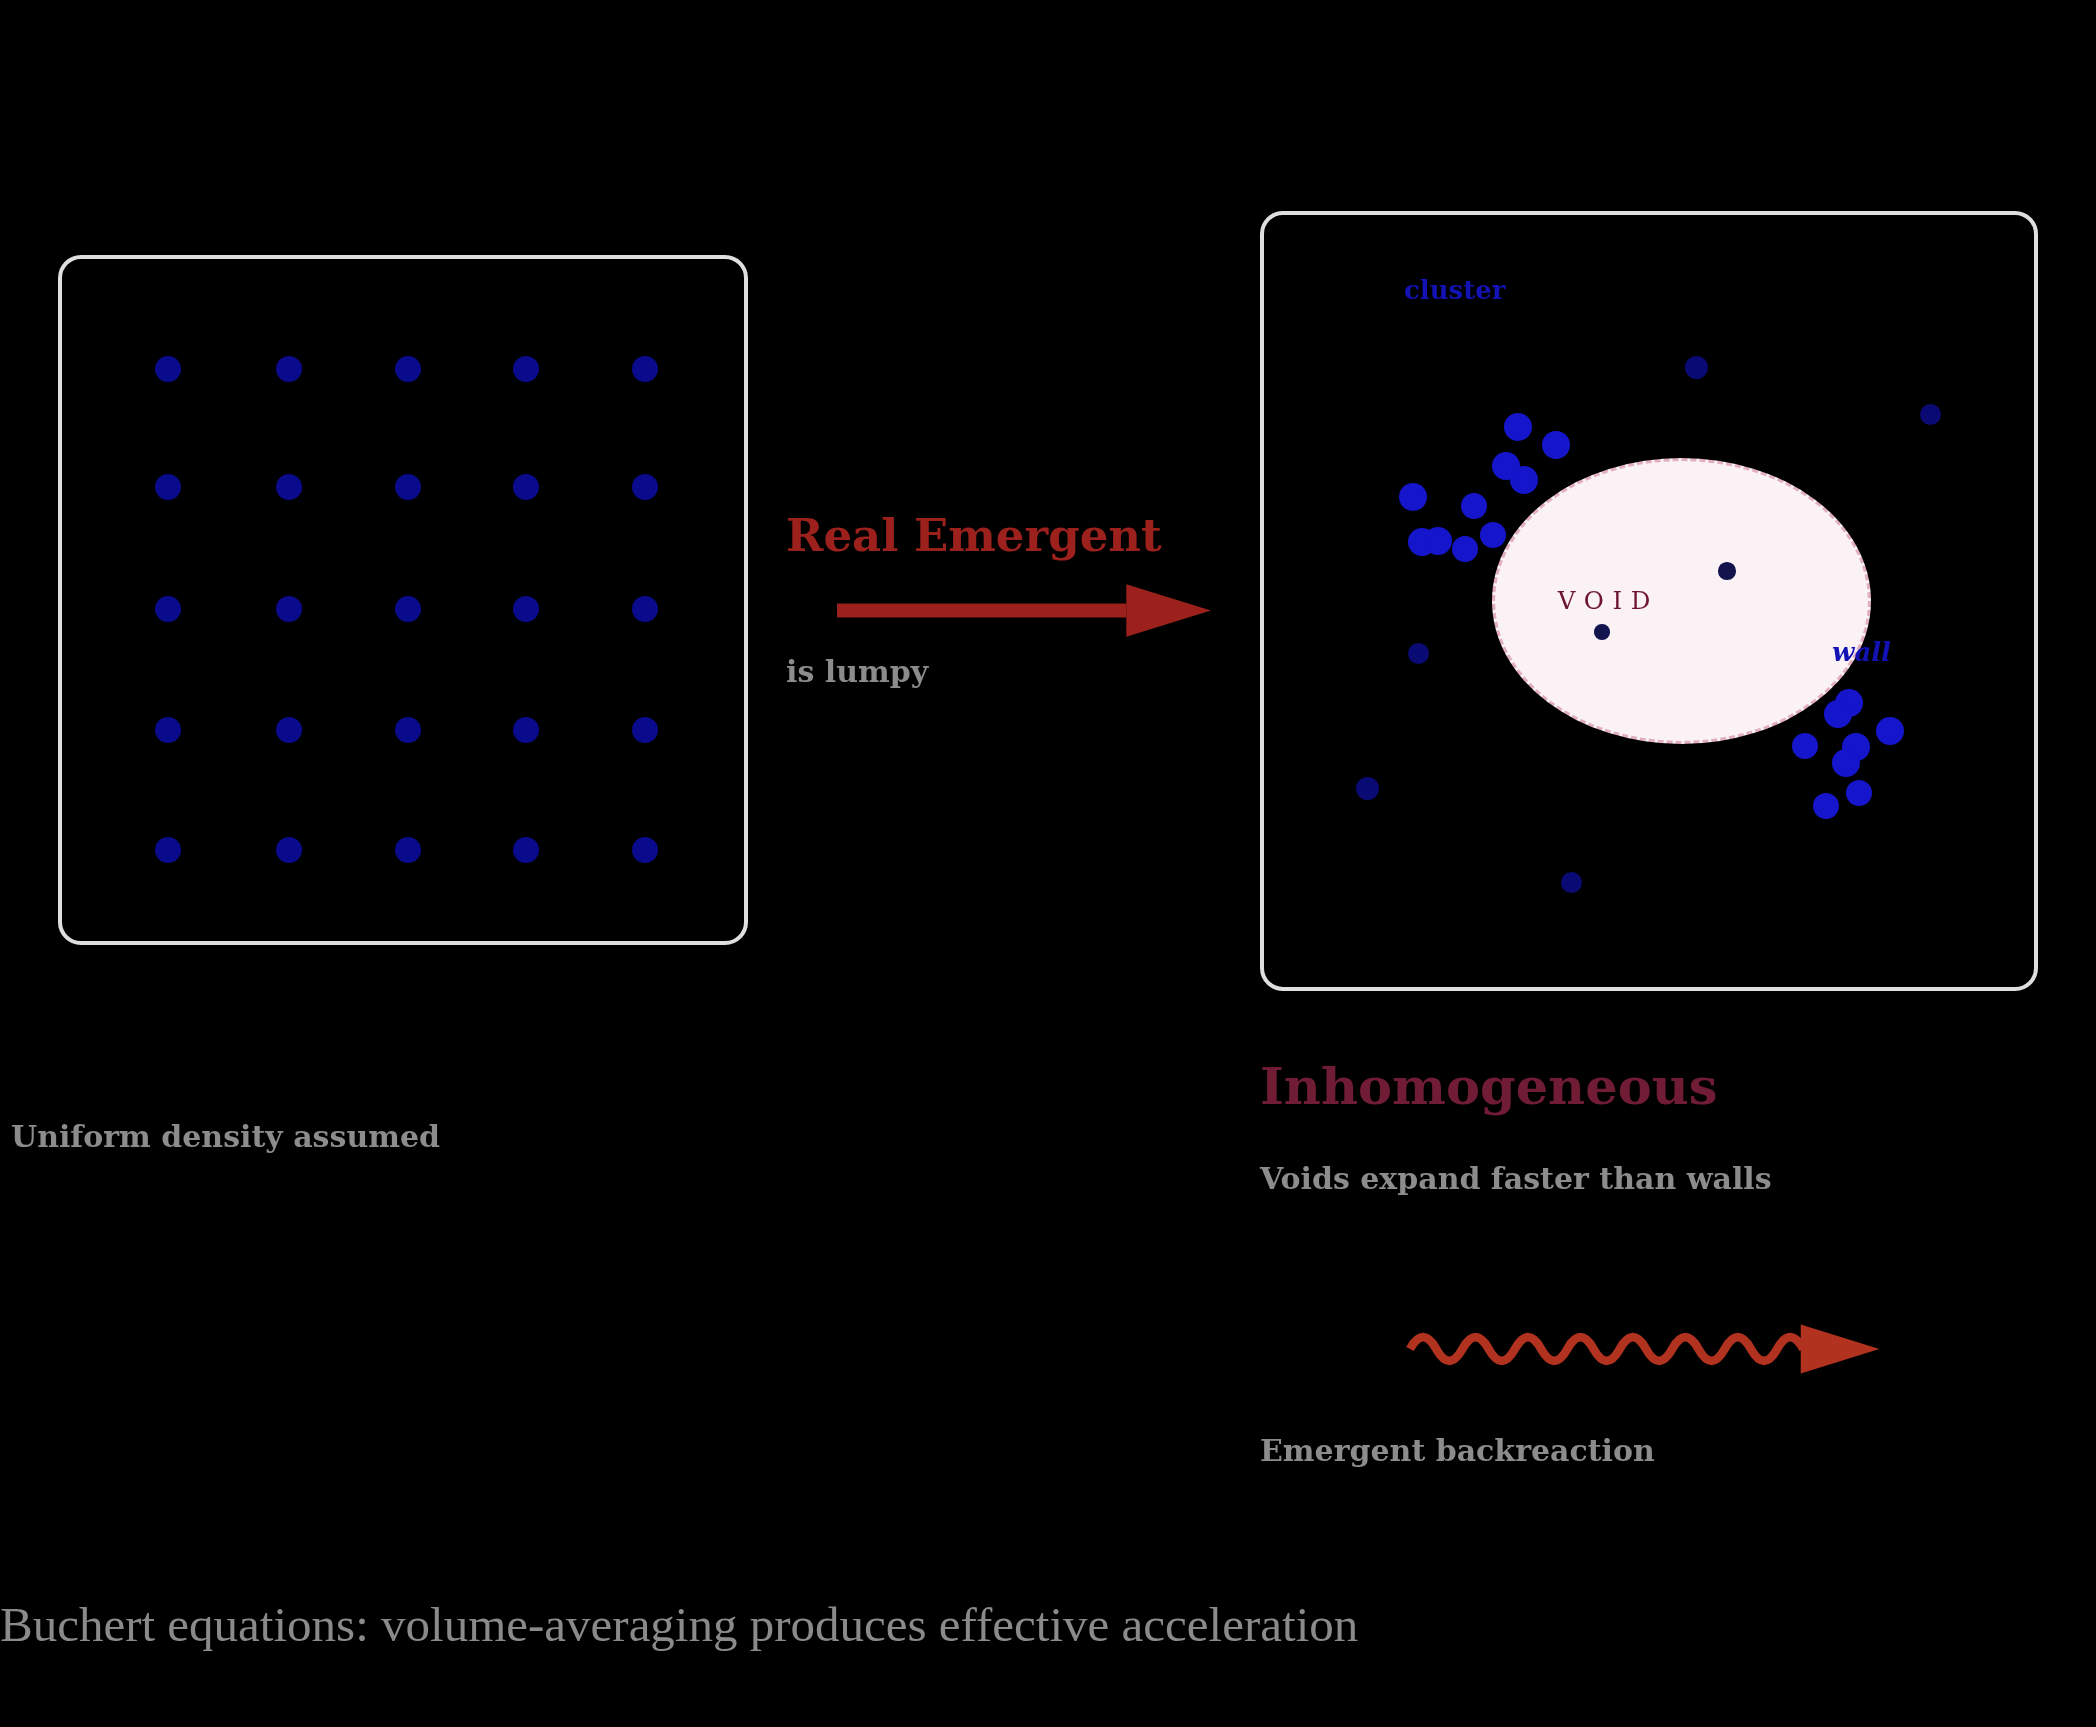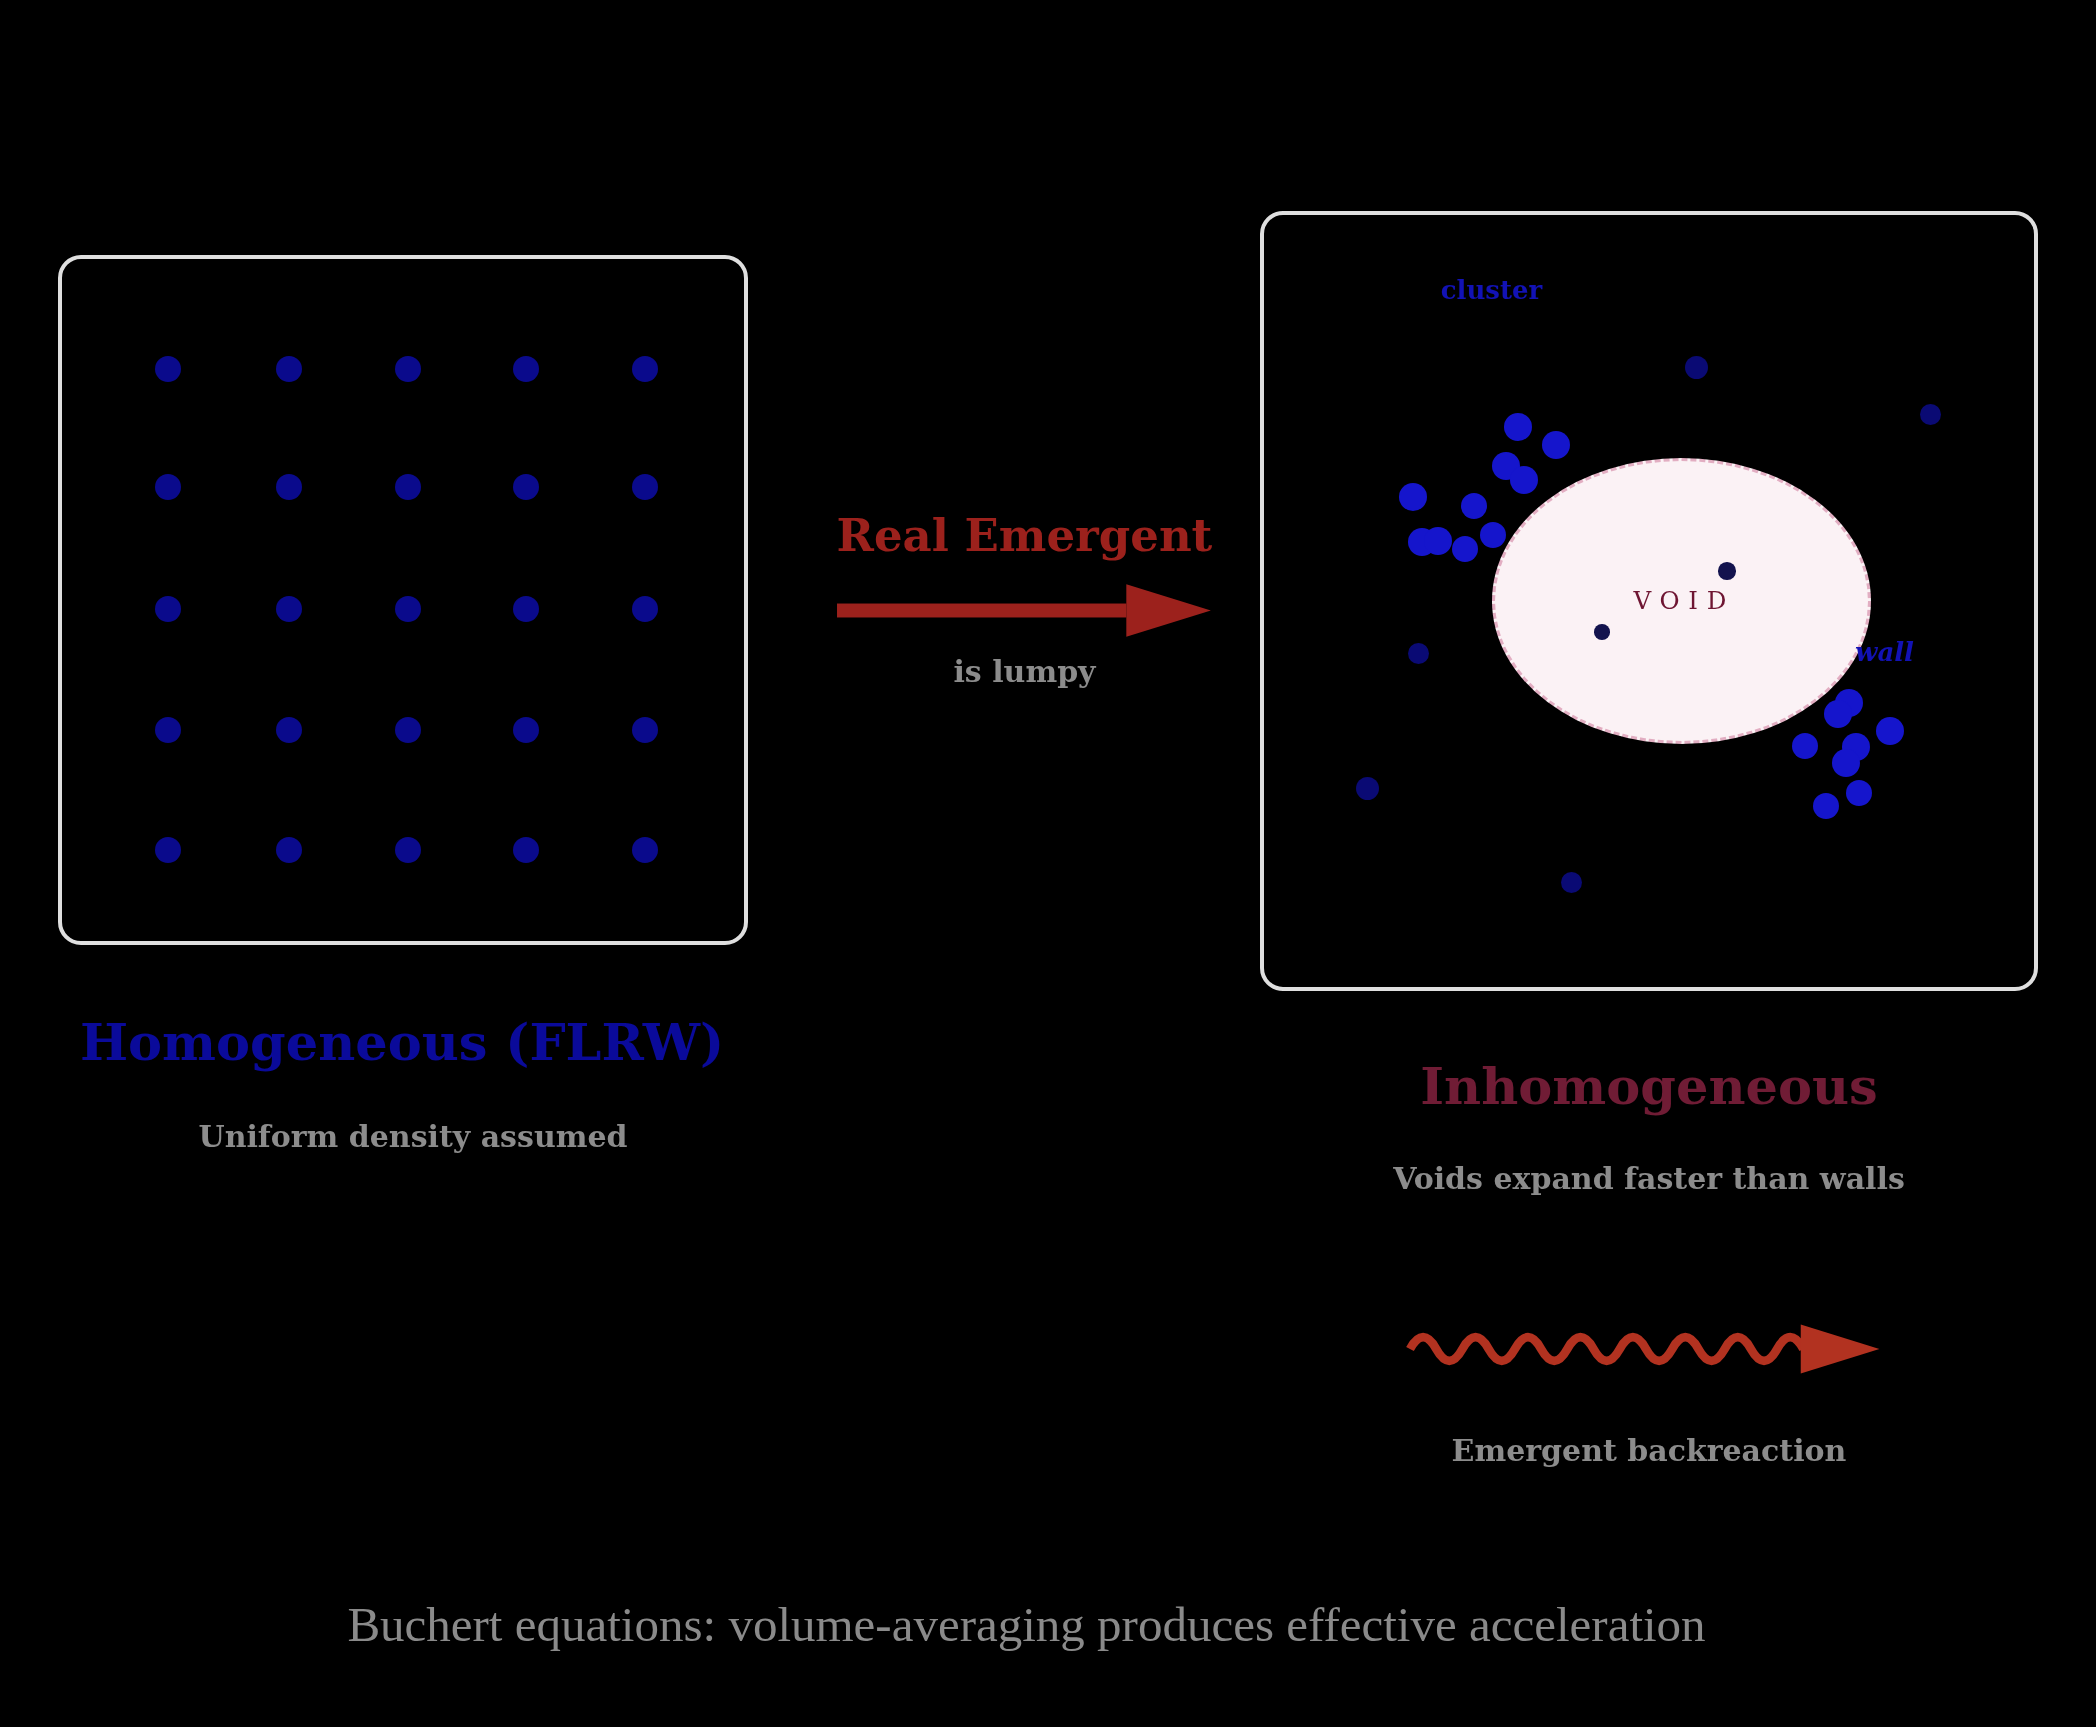--- a/index.html
+++ b/index.html
@@ -18,21 +18,21 @@
     position:absolute;left:1492px;top:458px;width:379px;height:286px;
     box-sizing:border-box;background:var(--void_fill);
     border:3.5px dashed var(--void_border);border-radius:50%;
   }
   .dot{position:absolute;border-radius:50%;}
   .dot.flrw{background:var(--flrw_dot);}
   .dot.cluster{background:var(--cluster_dot);}
   .dot.wall{background:var(--cluster_dot);}
   .dot.field{background:var(--scatter_dot);}
   .dot.invoid{background:var(--void_dot);}
-  .txt{position:absolute;text-align:center;font-weight:bold;line-height:1.15;}
+  .txt{position:absolute;font-weight:bold;line-height:1.15;}
   .cluster-label{left:1404px;top:276px;width:175px;font-size:26px;color:var(--blue_label);}
   .wall-label{left:1832px;top:638px;width:105px;font-size:26px;color:var(--blue_label);font-style:italic;}
   .void-label{
     left:1549px;top:587px;width:262px;font-size:24.5px;font-weight:normal;
     letter-spacing:8.7px;text-indent:8.7px;color:var(--void_text);
   }
   .real-universe{left:786px;top:510px;width:477px;font-size:45px;color:var(--real_red);}
   .is-lumpy{left:786px;top:655px;width:477px;font-size:30px;color:var(--gray_text);}
   .left-title{left:0;top:1013px;width:804px;font-size:51px;color:var(--navy_title);}
   .left-subtitle{left:0;top:1120px;width:804px;font-size:30px;color:var(--gray_text);padding-left:11px;}
@@ -117,21 +117,20 @@
       <div class="dot invoid" style="left: 1594px; top: 624px; width: 15.7px; height: 15.7px;"></div>
     </div>
 
   <div class="txt real-universe">Real Emergent</div>
   <svg class="arrow-svg" width="391" height="61" viewBox="0 0 448 70">
     <rect x="10" y="27" width="332" height="16" fill="currentColor"></rect>
     <polygon points="342,5 439,35 342,65" fill="currentColor"></polygon>
   </svg>
   <div class="txt is-lumpy">is lumpy</div>
 
-  <div class="txt left-title">Homogeneous (FLRW)</div>
   <div class="txt left-subtitle">Uniform density assumed</div>
 
   <div class="txt right-title">Inhomogeneous</div>
   <div class="txt right-subtitle">Voids expand faster than walls</div>
 
 
   <svg class="wavy-svg" width="493" height="70" viewBox="0 0 564 80">
     <path d="M 8,40 q 15,-27 30,0 t 30,0 t 30,0 t 30,0 t 30,0 t 30,0 t 30,0 t 30,0 t 30,0 t 30,0 t 30,0 t 30,0 t 30,0 t 30,0 t 30,0" fill="none" stroke="currentColor" stroke-width="10"></path>
     <polygon points="455,12 545,40 455,68" fill="currentColor"></polygon>
   </svg>

